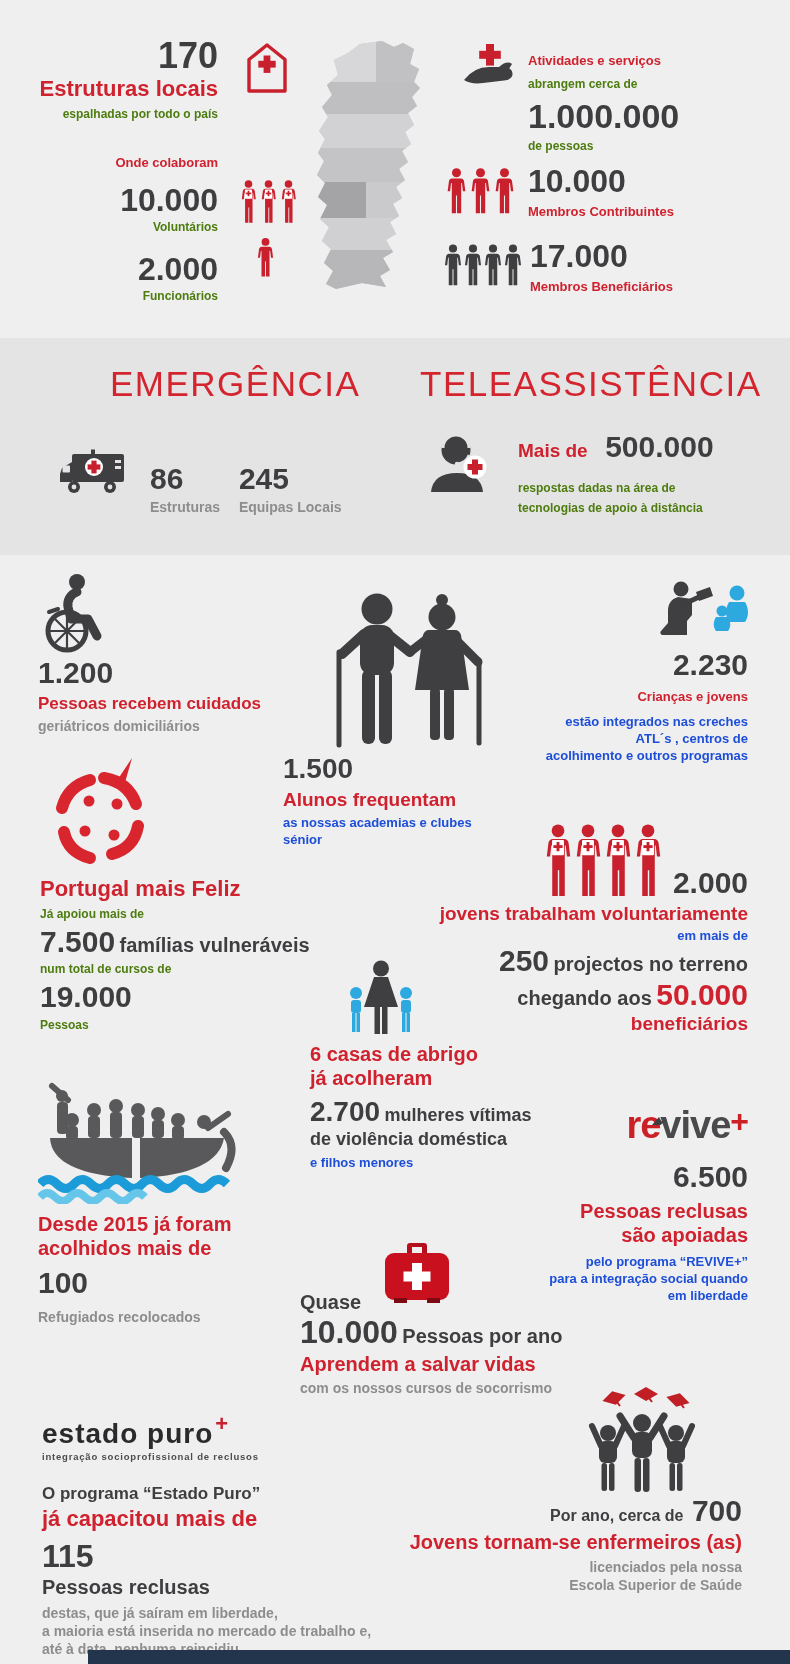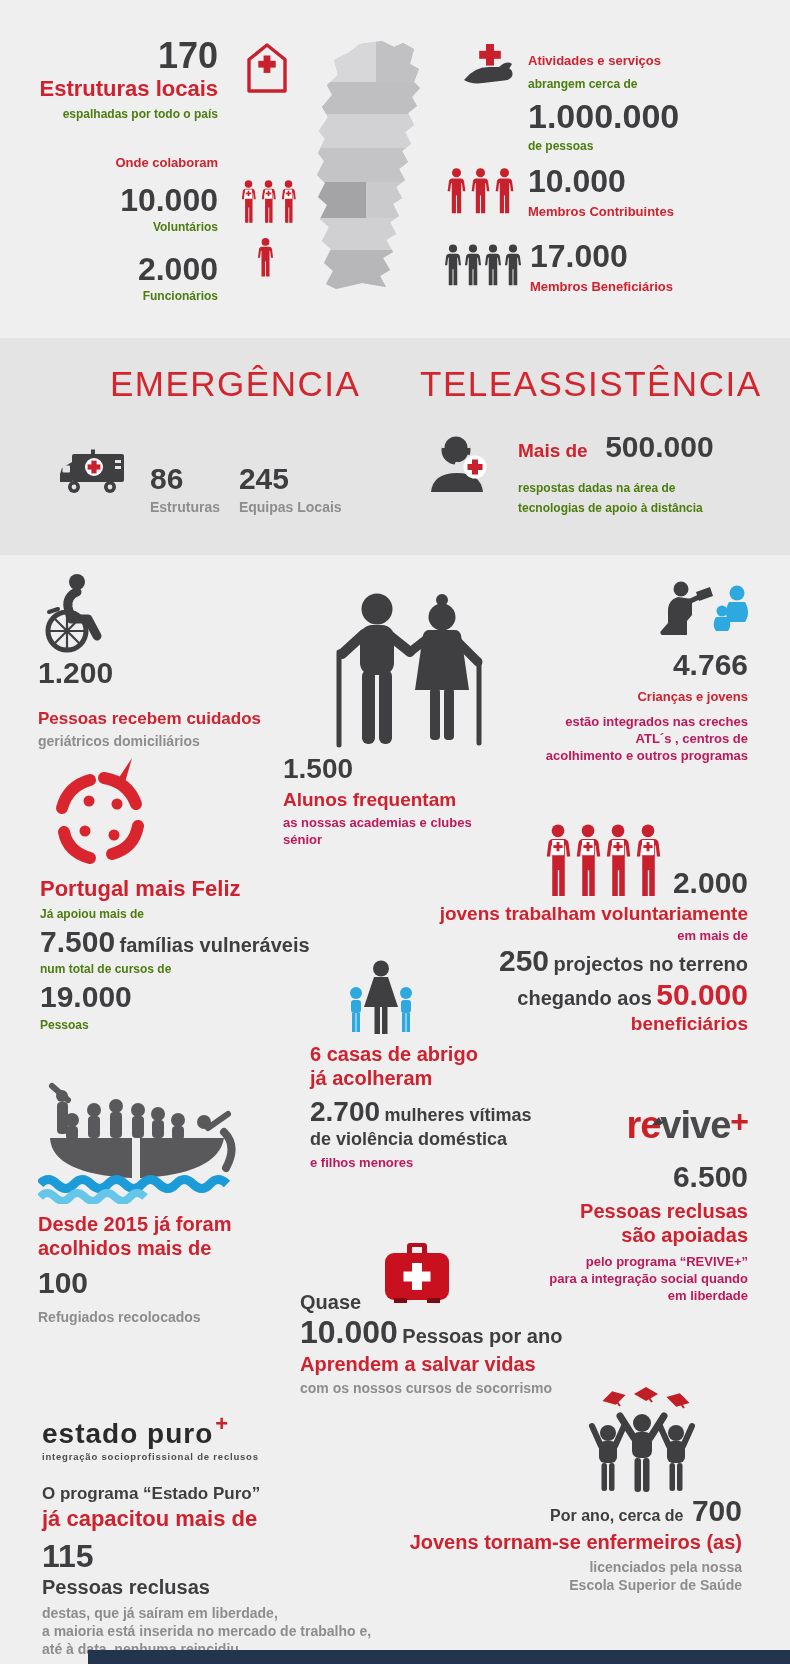--- a/index.html
+++ b/index.html
@@ -22,21 +22,21 @@
   .rt17{font-size:17px;line-height:21px;font-weight:700;color:#d0212e}
   .red30{font-size:30px;line-height:34px;font-weight:700;color:#d0212e}
   
   .dt20{font-size:20px;line-height:24px;font-weight:700;color:#3e3e40}
   .dt18{font-size:18px;line-height:22px;font-weight:700;color:#3e3e40}
   .dt17{font-size:17px;line-height:21px;font-weight:700;color:#3e3e40}
   .dt16{font-size:16px;line-height:20px;font-weight:700;color:#3e3e40}
   
   .g15{font-size:12px;line-height:19px;font-weight:700;color:#4d7c0f}
   .g14{font-size:14px;line-height:18px;font-weight:700;color:#8d8d8d}
-  .g13{font-size:13px;line-height:17px;font-weight:700;color:#be185d}
+  .g13{font-size:13px;line-height:17px;font-weight:700;color:#1d4ed8}
   .thin{font-size:35px;line-height:40px;font-weight:300;color:#d4252f;letter-spacing:1.5px}
   .row{display:flex}
   .footerbar{position:absolute;left:88px;top:1650px;width:702px;height:14px;background:#22354c}
   .revlogo{font-size:38px;line-height:42px;font-weight:700;letter-spacing:-1px;position:relative}
   .revlogo .re{color:#cc2027}.revlogo .vive{color:#4a4a4c}.revlogo .plus{color:#cc2027;font-size:32px;vertical-align:6px}
   .eplogo{font-size:28px;line-height:32px;font-weight:700;color:#2a2a2c;letter-spacing:1px}
   .eplogo .plus{color:#c8202d;font-size:22px;vertical-align:12px;margin-left:2px;font-weight:700}
   .eptag{font-size:9.5px;line-height:13px;font-weight:700;color:#4c4c4e;letter-spacing:0.8px}
 </style>
 </head>
@@ -243,21 +243,21 @@
       <circle cx="23" cy="59" r="19" fill="none" stroke="#3f3f41" stroke-width="5"></circle>
       <path d="M23 42 v34 M6 59 h34 M11 47 l24 24 M11 71 l24 -24" stroke="#3f3f41" stroke-width="2.2"></path>
       <path d="M5 40 l9 -3" stroke="#3f3f41" stroke-width="4" stroke-linecap="round"></path>
       <circle cx="33" cy="10" r="8" fill="#3f3f41"></circle>
       <path d="M33 20 c-7 2 -10 9 -9 15 l3 12 h17 l9 17" fill="none" stroke="#3f3f41" stroke-width="9" stroke-linecap="round" stroke-linejoin="round"></path>
     </svg>
   </div>
 
   <div class="abs" style="left:38px;top:656px;width:260px">
     <div class="n30">1.200</div>
-    <div class="rt17" style="margin-top:18px">Pessoas recebem cuidados</div>
+    <div class="rt17" style="margin-top:3px">Pessoas recebem cuidados</div>
     <div class="g14" style="margin-top:3px">geriátricos domiciliários</div>
   </div>
 
   <div class="abs" style="left:320px;top:590px">
     <svg width="175" height="160" viewBox="0 0 175 160">
       <g fill="#3f3f41">
         <circle cx="57" cy="19" r="15.5"></circle>
         <rect x="40" y="35" width="34" height="50" rx="12"></rect>
         <rect x="42" y="80" width="13" height="74" rx="6"></rect>
         <rect x="59" y="80" width="13" height="74" rx="6"></rect>
@@ -295,21 +295,21 @@
       <g fill="#2ea9e0">
         <circle cx="81" cy="13" r="7.5"></circle>
         <path d="M73 22 c-4 7 -4 14 0 20 h16 c4 -6 4 -13 0 -20 z"></path>
         <circle cx="66" cy="31" r="5.5"></circle>
         <path d="M60 37 c-3 5 -3 10 0 14 h12 c3 -4 3 -9 0 -14 z"></path>
       </g>
     </svg>
   </div>
 
   <div class="abs r" style="left:528px;top:648px;width:220px">
-    <div class="n30">4.766</div>
+    <div class="n30">2.230</div>
     <div class="rt21" style="margin-top:2px">Crianças e jovens</div>
     <div class="g13" style="margin-top:4px">estão integrados nas creches</div>
     <div class="g13">ATL´s , centros de</div>
     <div class="g13">acolhimento e outros programas</div>
   </div>
 
   <div class="abs" style="left:44px;top:758px">
     <svg width="112" height="118" viewBox="0 0 112 118">
       <g stroke="#d8252e" stroke-width="12" fill="none" stroke-linecap="round">
         <path d="M60 20 Q84 24 92 46"></path>

